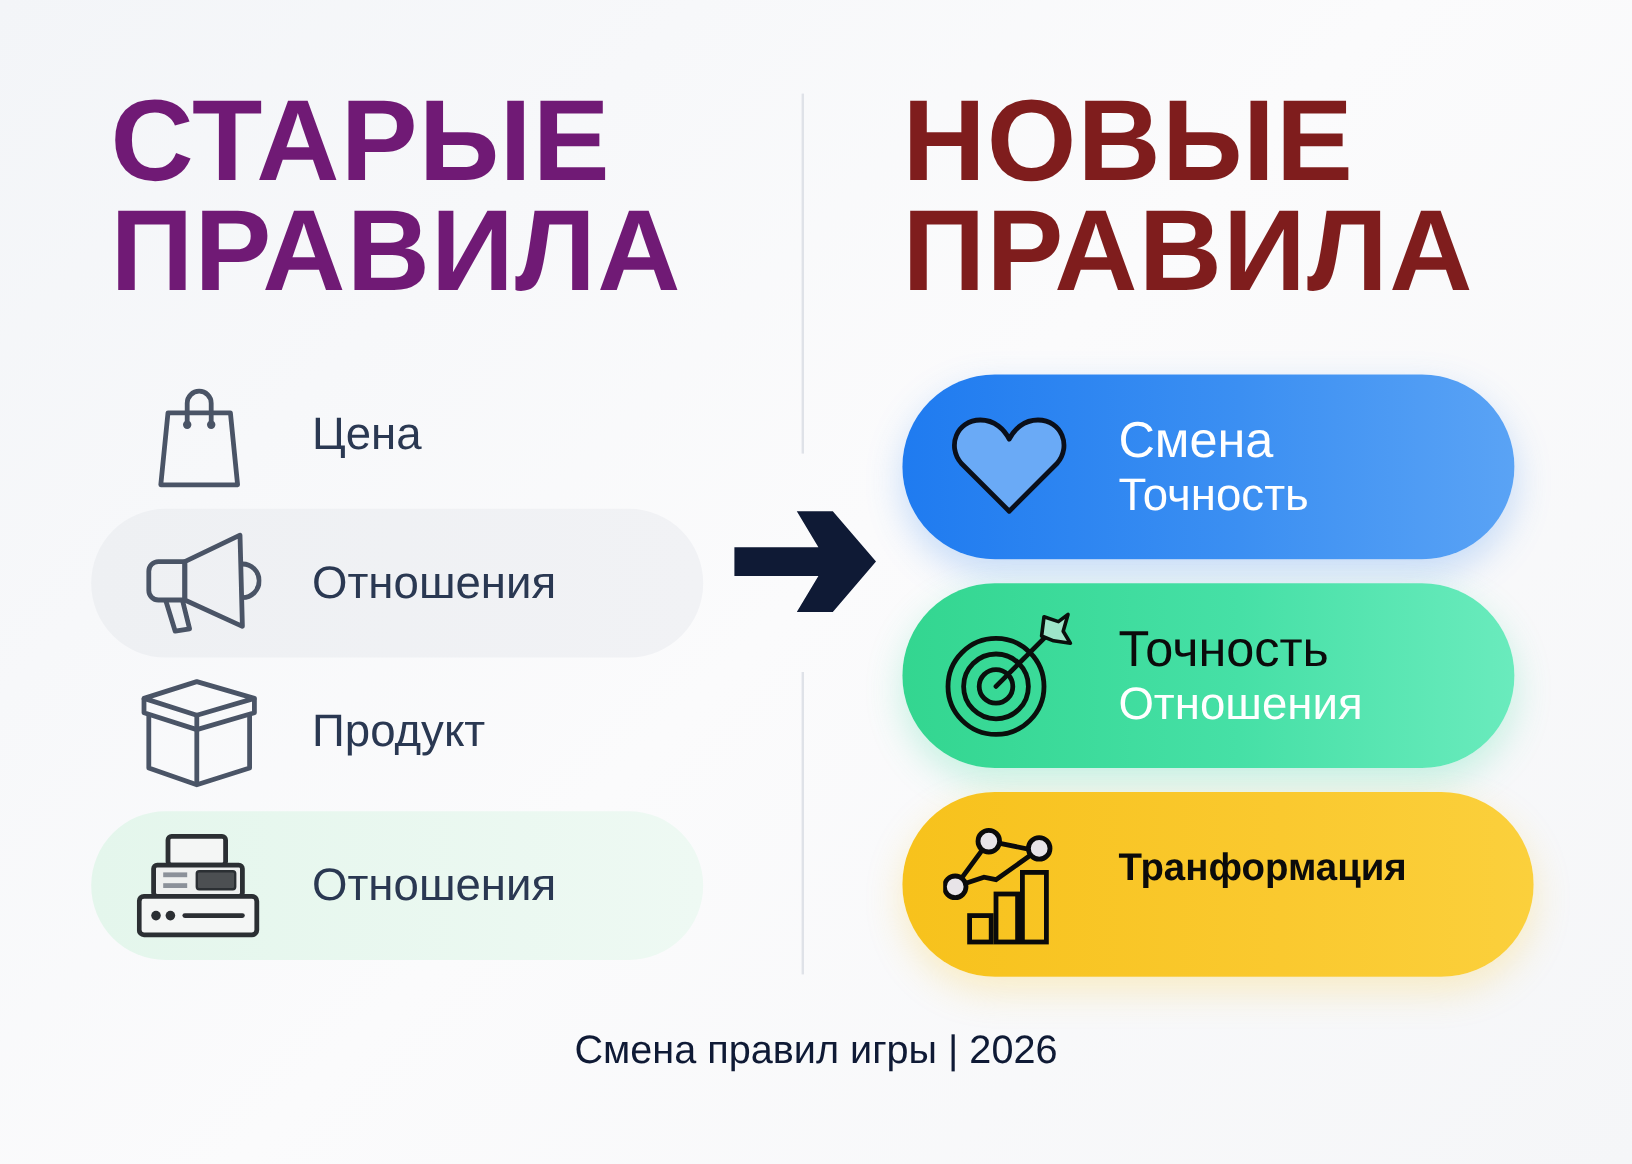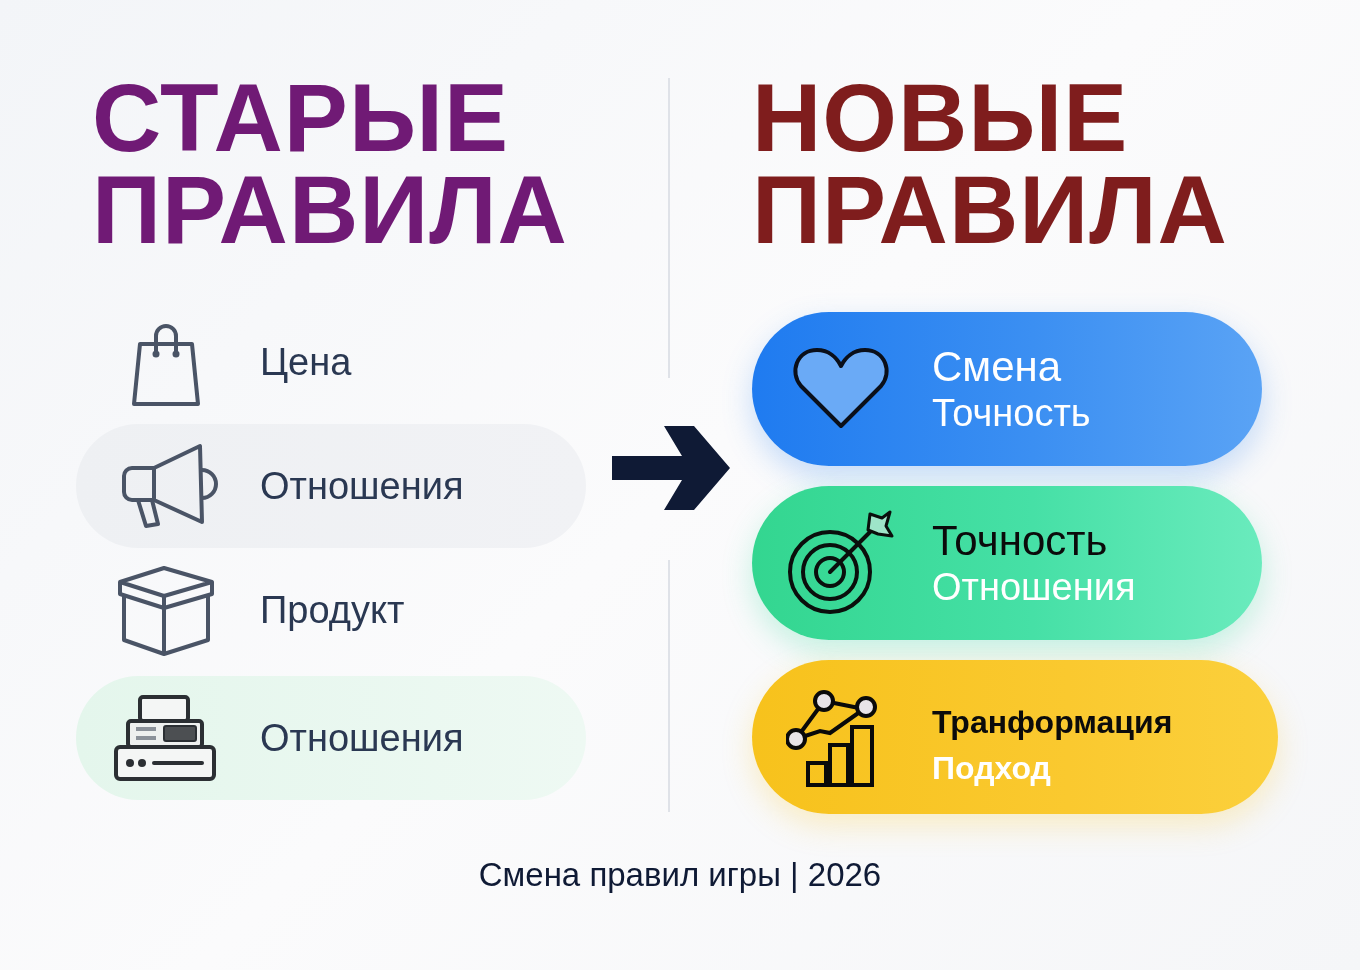--- a/index.html
+++ b/index.html
@@ -164,17 +164,16 @@
       <rect x="66" y="42" width="20" height="58" fill="none" stroke="#0a0a0a" stroke-width="4"></rect>
       <polyline points="10,54 38,16 78,24" fill="none" stroke="#0a0a0a" stroke-width="4"></polyline>
       <polyline points="10,54 34,46 44,48 78,24" fill="none" stroke="#0a0a0a" stroke-width="4"></polyline>
       <circle cx="10" cy="54" r="9" fill="#e8e4e8" stroke="#0a0a0a" stroke-width="4"></circle>
       <circle cx="38" cy="16" r="9" fill="#e8e4e8" stroke="#0a0a0a" stroke-width="4"></circle>
       <circle cx="80" cy="22" r="9" fill="#e8e4e8" stroke="#0a0a0a" stroke-width="4"></circle>
     </svg>
   </div>
   <div class="new-text" style="top:38px;">
     <span class="new-primary">Транформация</span>
-    <span class="new-secondary">Подход</span>
   </div>
 </div>
 
 <div class="caption">Смена правил игры | 2026</div>
 
 </body></html>

